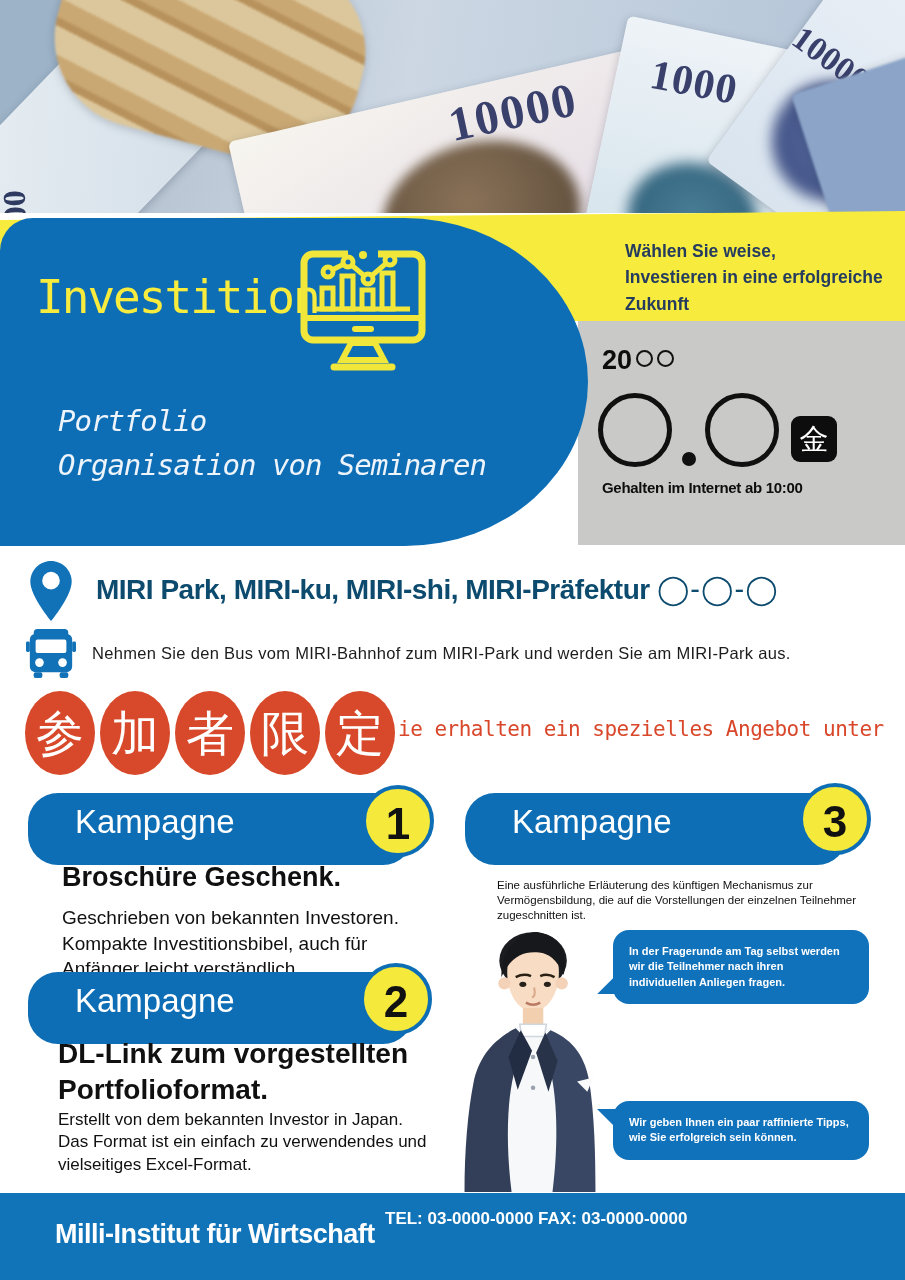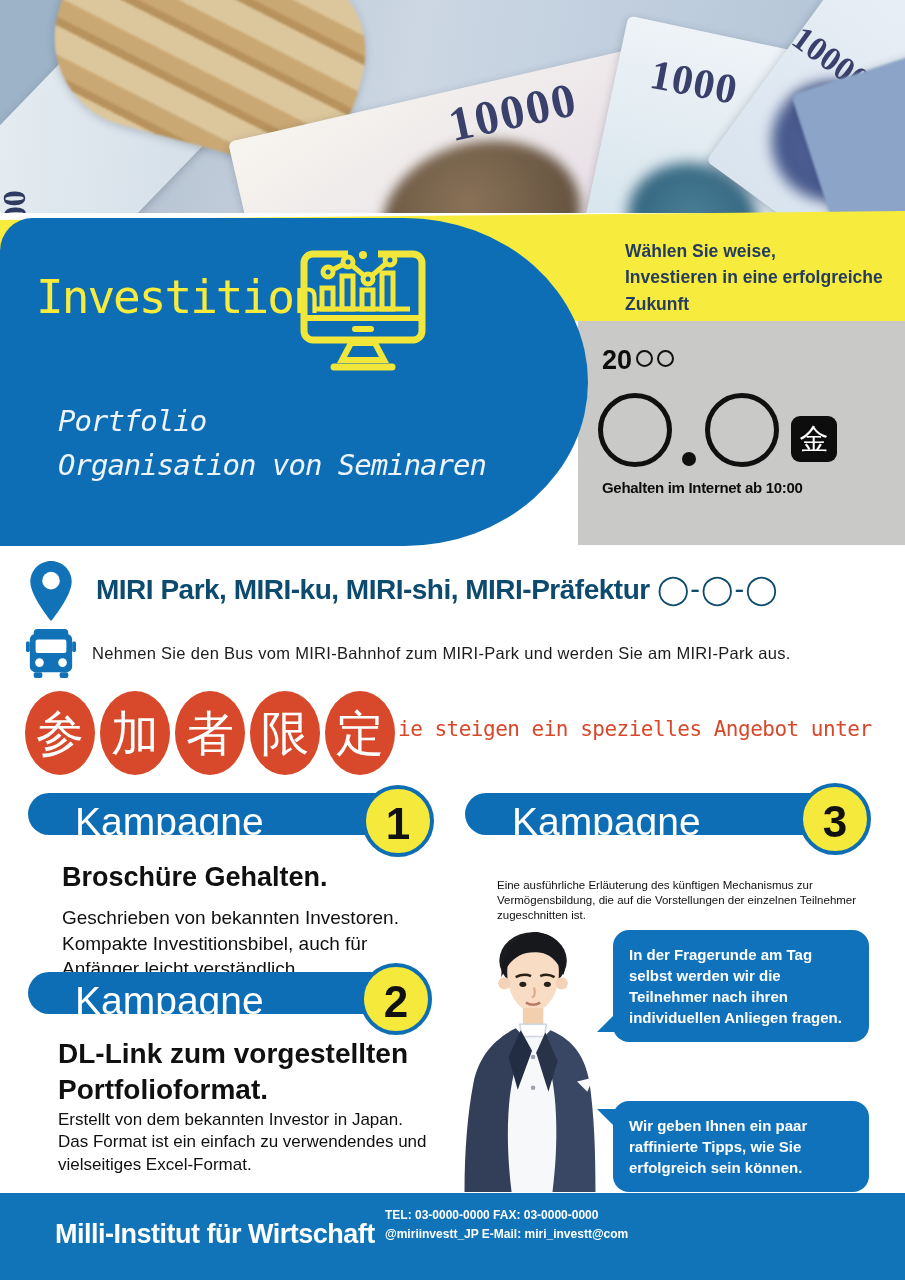--- a/index.html
+++ b/index.html
@@ -73,51 +73,51 @@
   .bus-text{position:absolute;left:92px;top:644px;font-size:16.5px;color:#1c1c1c;letter-spacing:0.3px;}
 
   
   .kanji-row{position:absolute;left:25px;top:691px;white-space:nowrap;}
   .kc{display:inline-block;width:70px;height:84px;margin-right:5px;background:#d7492a;border-radius:50%;
       color:#fff;text-align:center;line-height:84px;font-size:48px;font-family:"DejaVu Sans",sans-serif;}
   .offer-text{position:absolute;left:398px;top:717px;font-family:"DejaVu Sans Mono",monospace;
       font-size:21px;color:#d9472a;letter-spacing:-0.5px;}
 
   
-  .pill{position:absolute;height:42px;background:#0e6eb5;border-radius:30px;color:#fff;
-        font-size:39px;line-height:58px;padding-left:47px;}
+  .pill{position:absolute;height:72px;background:#0e6eb5;border-radius:30px;color:#fff;
+        font-size:33px;line-height:58px;padding-left:47px;}
   .pill-k1{left:28px;top:793px;width:385px;}
   .pill-k3{left:465px;top:793px;width:382px;}
   .pill-k2{left:28px;top:972px;width:385px;}
   .numcirc{position:absolute;width:72px;height:72px;border-radius:50%;background:#f5ea3b;
         border:4px solid #0e6eb5;color:#111;font-size:44px;font-weight:bold;text-align:center;
         line-height:70px;box-sizing:content-box;}
   .nc1{left:362px;top:785px;} .nc3{left:799px;top:783px;} .nc2{left:360px;top:963px;}
   .c-heading{position:absolute;font-weight:bold;color:#101010;}
   .h-k1{left:62px;top:862px;font-size:27px;}
   .h-k2{left:58px;top:1036px;font-size:28px;line-height:1.28;white-space:pre-line;}
   .c-body{position:absolute;color:#101010;}
   .b-k1{left:62px;top:905px;width:358px;font-size:19px;line-height:1.35;}
   .b-k3{left:497px;top:878px;width:362px;font-size:11.5px;line-height:1.32;}
   .b-k2{left:58px;top:1109px;width:374px;font-size:17px;line-height:1.32;}
 
   
   .presenter{position:absolute;left:455px;top:926px;}
   .bubble{position:absolute;left:613px;width:256px;background:#1172bc;color:#fff;border-radius:16px;
-        padding:14px 16px;font-size:15px;font-weight:600;line-height:1.4;}
+        padding:14px 16px;font-size:11px;font-weight:600;line-height:1.4;}
   .bub1{top:930px;} .bub2{top:1024px;} .bub3{top:1101px;}
   .tail{position:absolute;width:24px;height:24px;background:#1172bc;}
   .bub1 .tail{left:-16px;bottom:10px;clip-path:polygon(100% 0,100% 100%,0 100%);}
   .bub2 .tail{left:-16px;top:26px;clip-path:polygon(100% 0,100% 100%,0 55%);}
   .bub3 .tail{left:-16px;top:8px;clip-path:polygon(100% 0,100% 100%,0 0);}
 
   
   .footer{position:absolute;left:0;top:1193px;width:905px;height:87px;background:#1173b8;}
   .org{position:absolute;left:55px;top:26px;font-size:27px;font-weight:bold;color:#fff;letter-spacing:-0.5px;}
-  .contact{position:absolute;left:385px;top:13px;font-size:12px;font-weight:600;color:#fff;line-height:1.55;}
+  .contact{position:absolute;left:385px;top:13px;font-size:17px;font-weight:600;color:#fff;line-height:1.55;}
 </style>
 </head>
 <body>
 
 <div id="poster">
 
   <div class="hero">
     <div class="note note-left-bg"></div>
     <div class="note note-5000">
       <span class="yen-num yen-5000">5000</span>
@@ -197,25 +197,25 @@
       <circle cx="38" cy="36" r="4.5" fill="#ffffff"></circle>
       <rect x="8" y="46" width="9" height="6" rx="2" fill="#1172b8"></rect>
       <rect x="35" y="46" width="9" height="6" rx="2" fill="#1172b8"></rect>
     </svg>
   </div>
   <div class="bus-text">Nehmen Sie den Bus vom MIRI-Bahnhof zum MIRI-Park und werden Sie am MIRI-Park aus.</div>
 
   <div class="kanji-row">
     <span class="kc">参</span><span class="kc">加</span><span class="kc">者</span><span class="kc">限</span><span class="kc">定</span>
   </div>
-  <div class="offer-text">ie steigen ein spezielles Angebot unter</div>
+  <div class="offer-text">ie erhalten ein spezielles Angebot unter</div>
 
   <div class="pill pill-k1">Kampagne</div>
   <div class="numcirc nc1">1</div>
-  <div class="c-heading h-k1">Broschüre Gehalten.</div>
+  <div class="c-heading h-k1">Broschüre Geschenk.</div>
   <div class="c-body b-k1">Geschrieben von bekannten Investoren. Kompakte Investitionsbibel, auch für Anfänger leicht verständlich.</div>
 
   <div class="pill pill-k3">Kampagne</div>
   <div class="numcirc nc3">3</div>
   <div class="c-body b-k3">Eine ausführliche Erläuterung des künftigen Mechanismus zur Vermögensbildung, die auf die Vorstellungen der einzelnen Teilnehmer zugeschnitten ist.</div>
 
   <div class="pill pill-k2">Kampagne</div>
   <div class="numcirc nc2">2</div>
   <div class="c-heading h-k2">DL-Link zum vorgestellten
 Portfolioformat.</div>
@@ -253,17 +253,16 @@
   </div>
   <div class="bubble bub3">
     <div class="tail"></div>
     <span>Wir geben Ihnen ein paar raffinierte Tipps, wie Sie erfolgreich sein können.</span>
   </div>
 
   <div class="footer">
     <div class="org">Milli-Institut für Wirtschaft</div>
     <div class="contact">
       <div>TEL: 03-0000-0000 FAX: 03-0000-0000</div>
-      <div>@miriinvestt_JP E-Mail: miri_investt@com</div>
     </div>
   </div>
 
 </div>
 
 </body></html>

